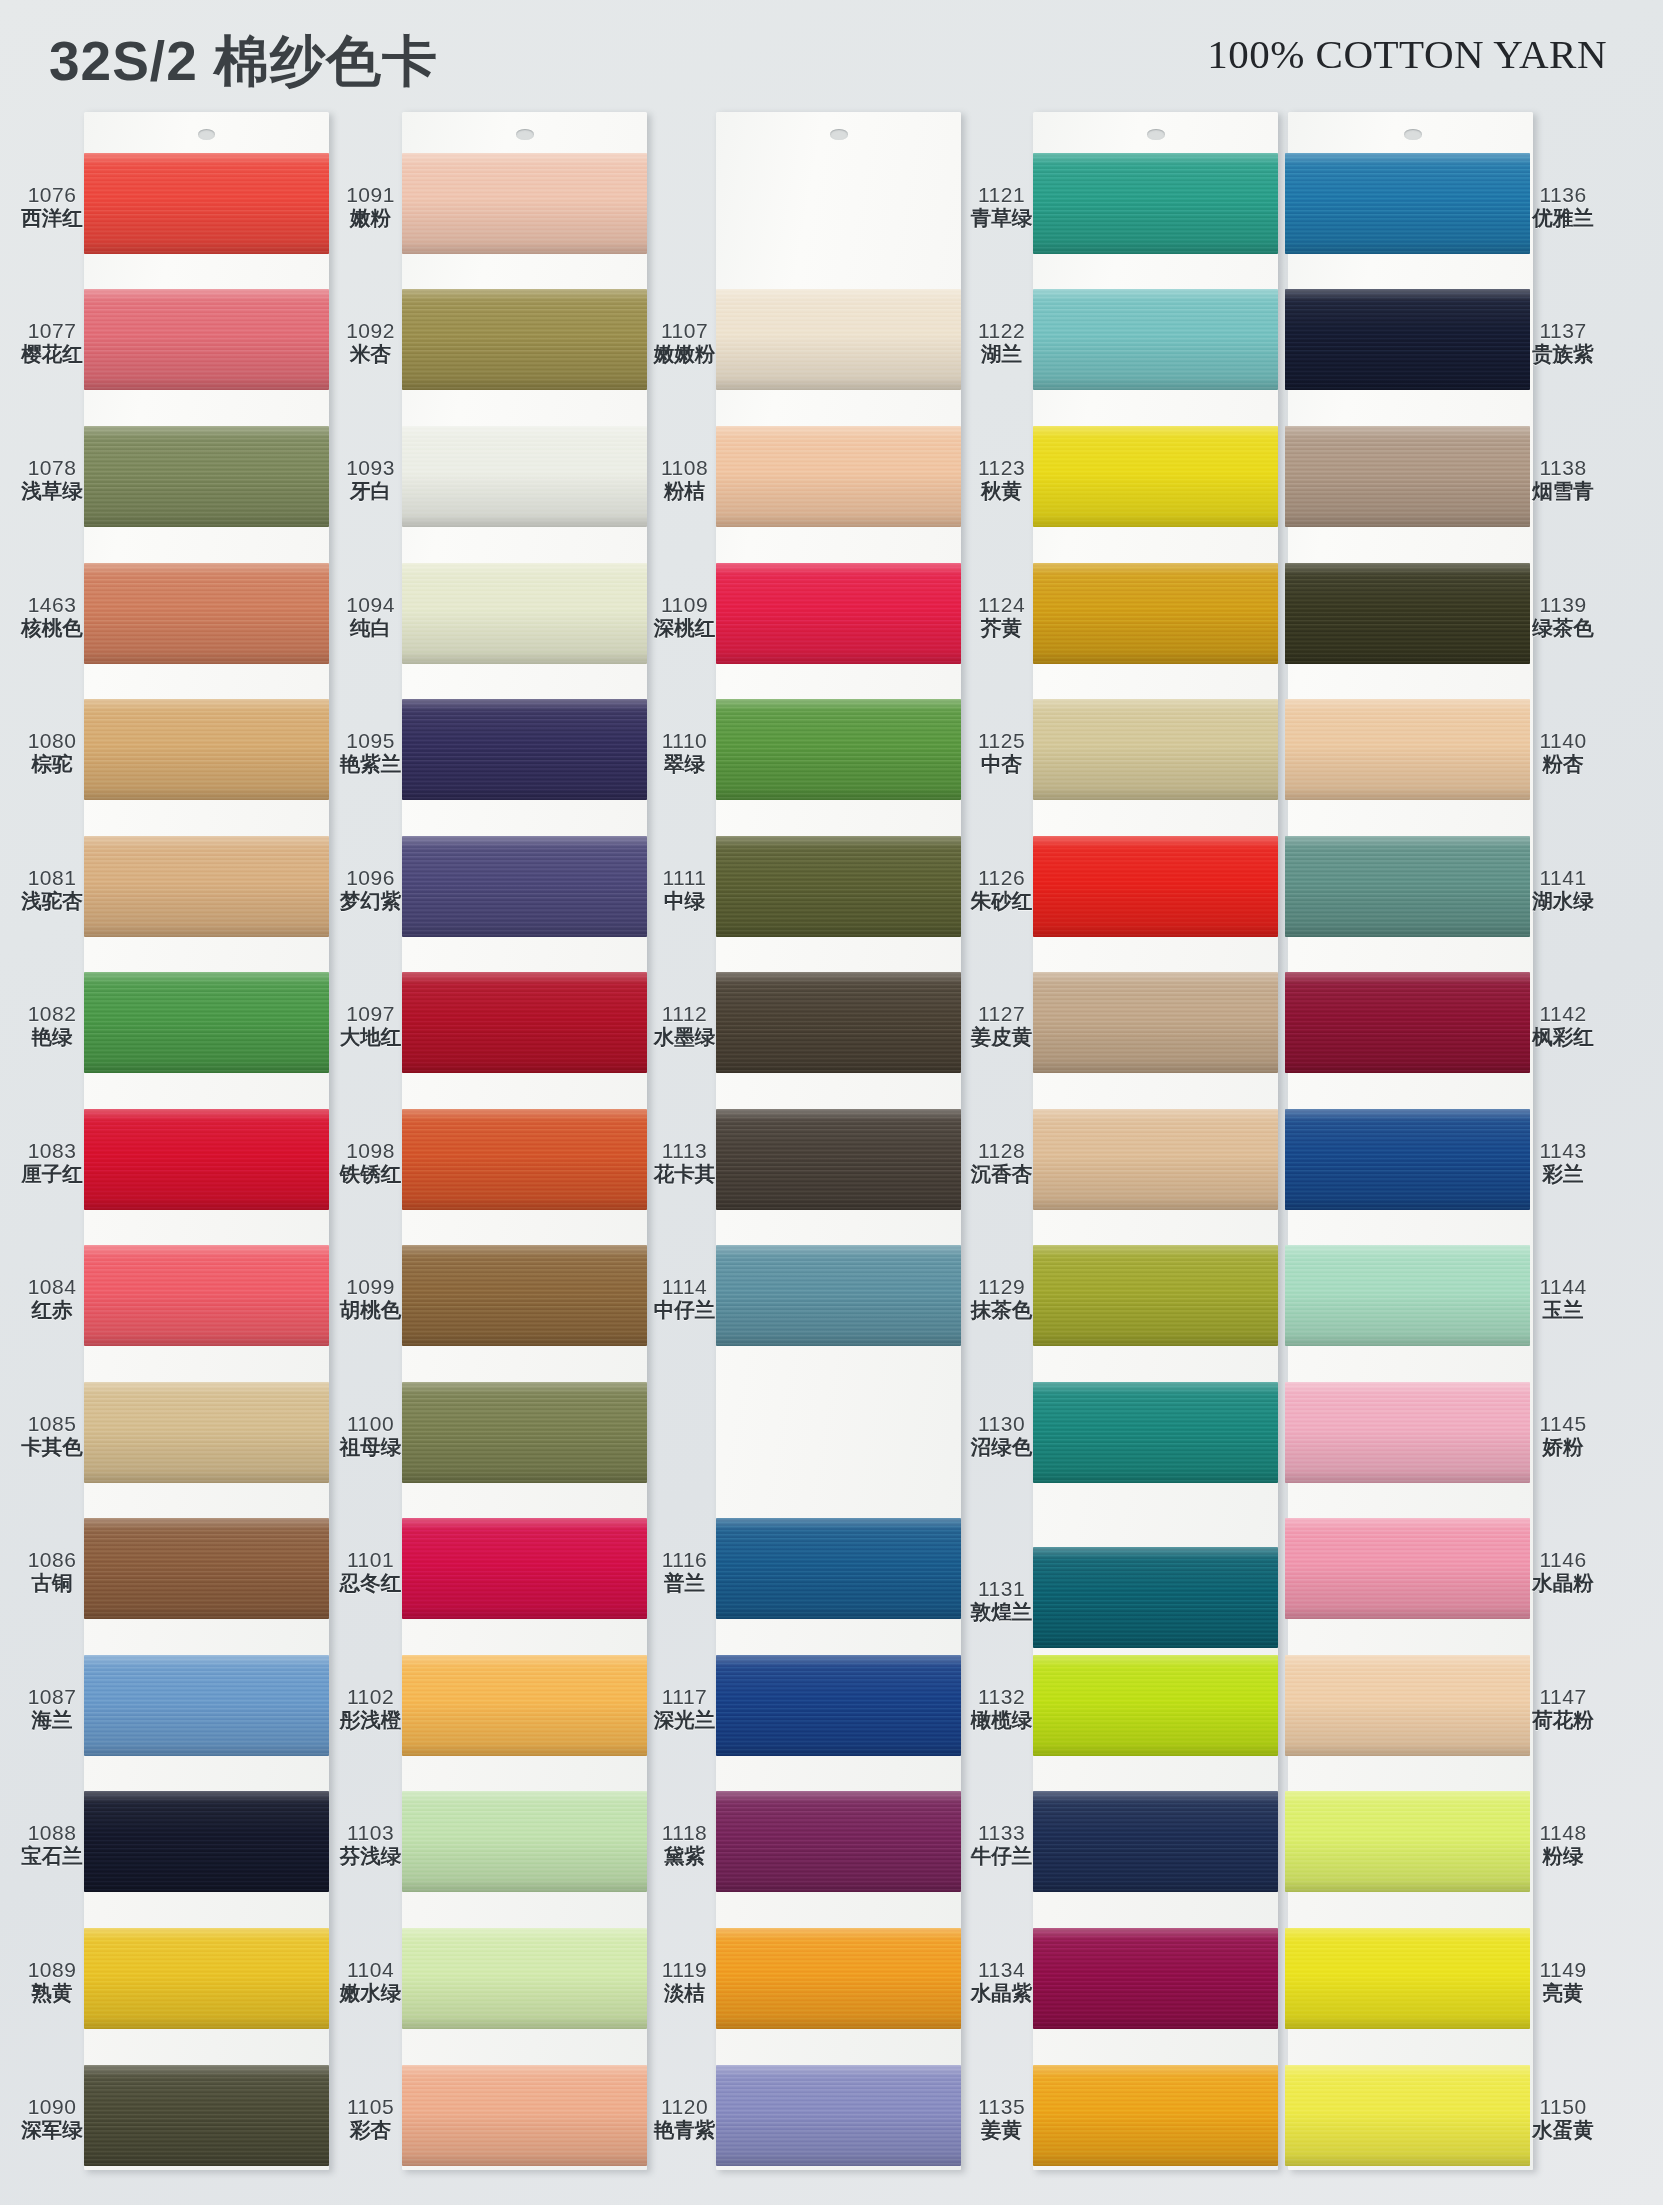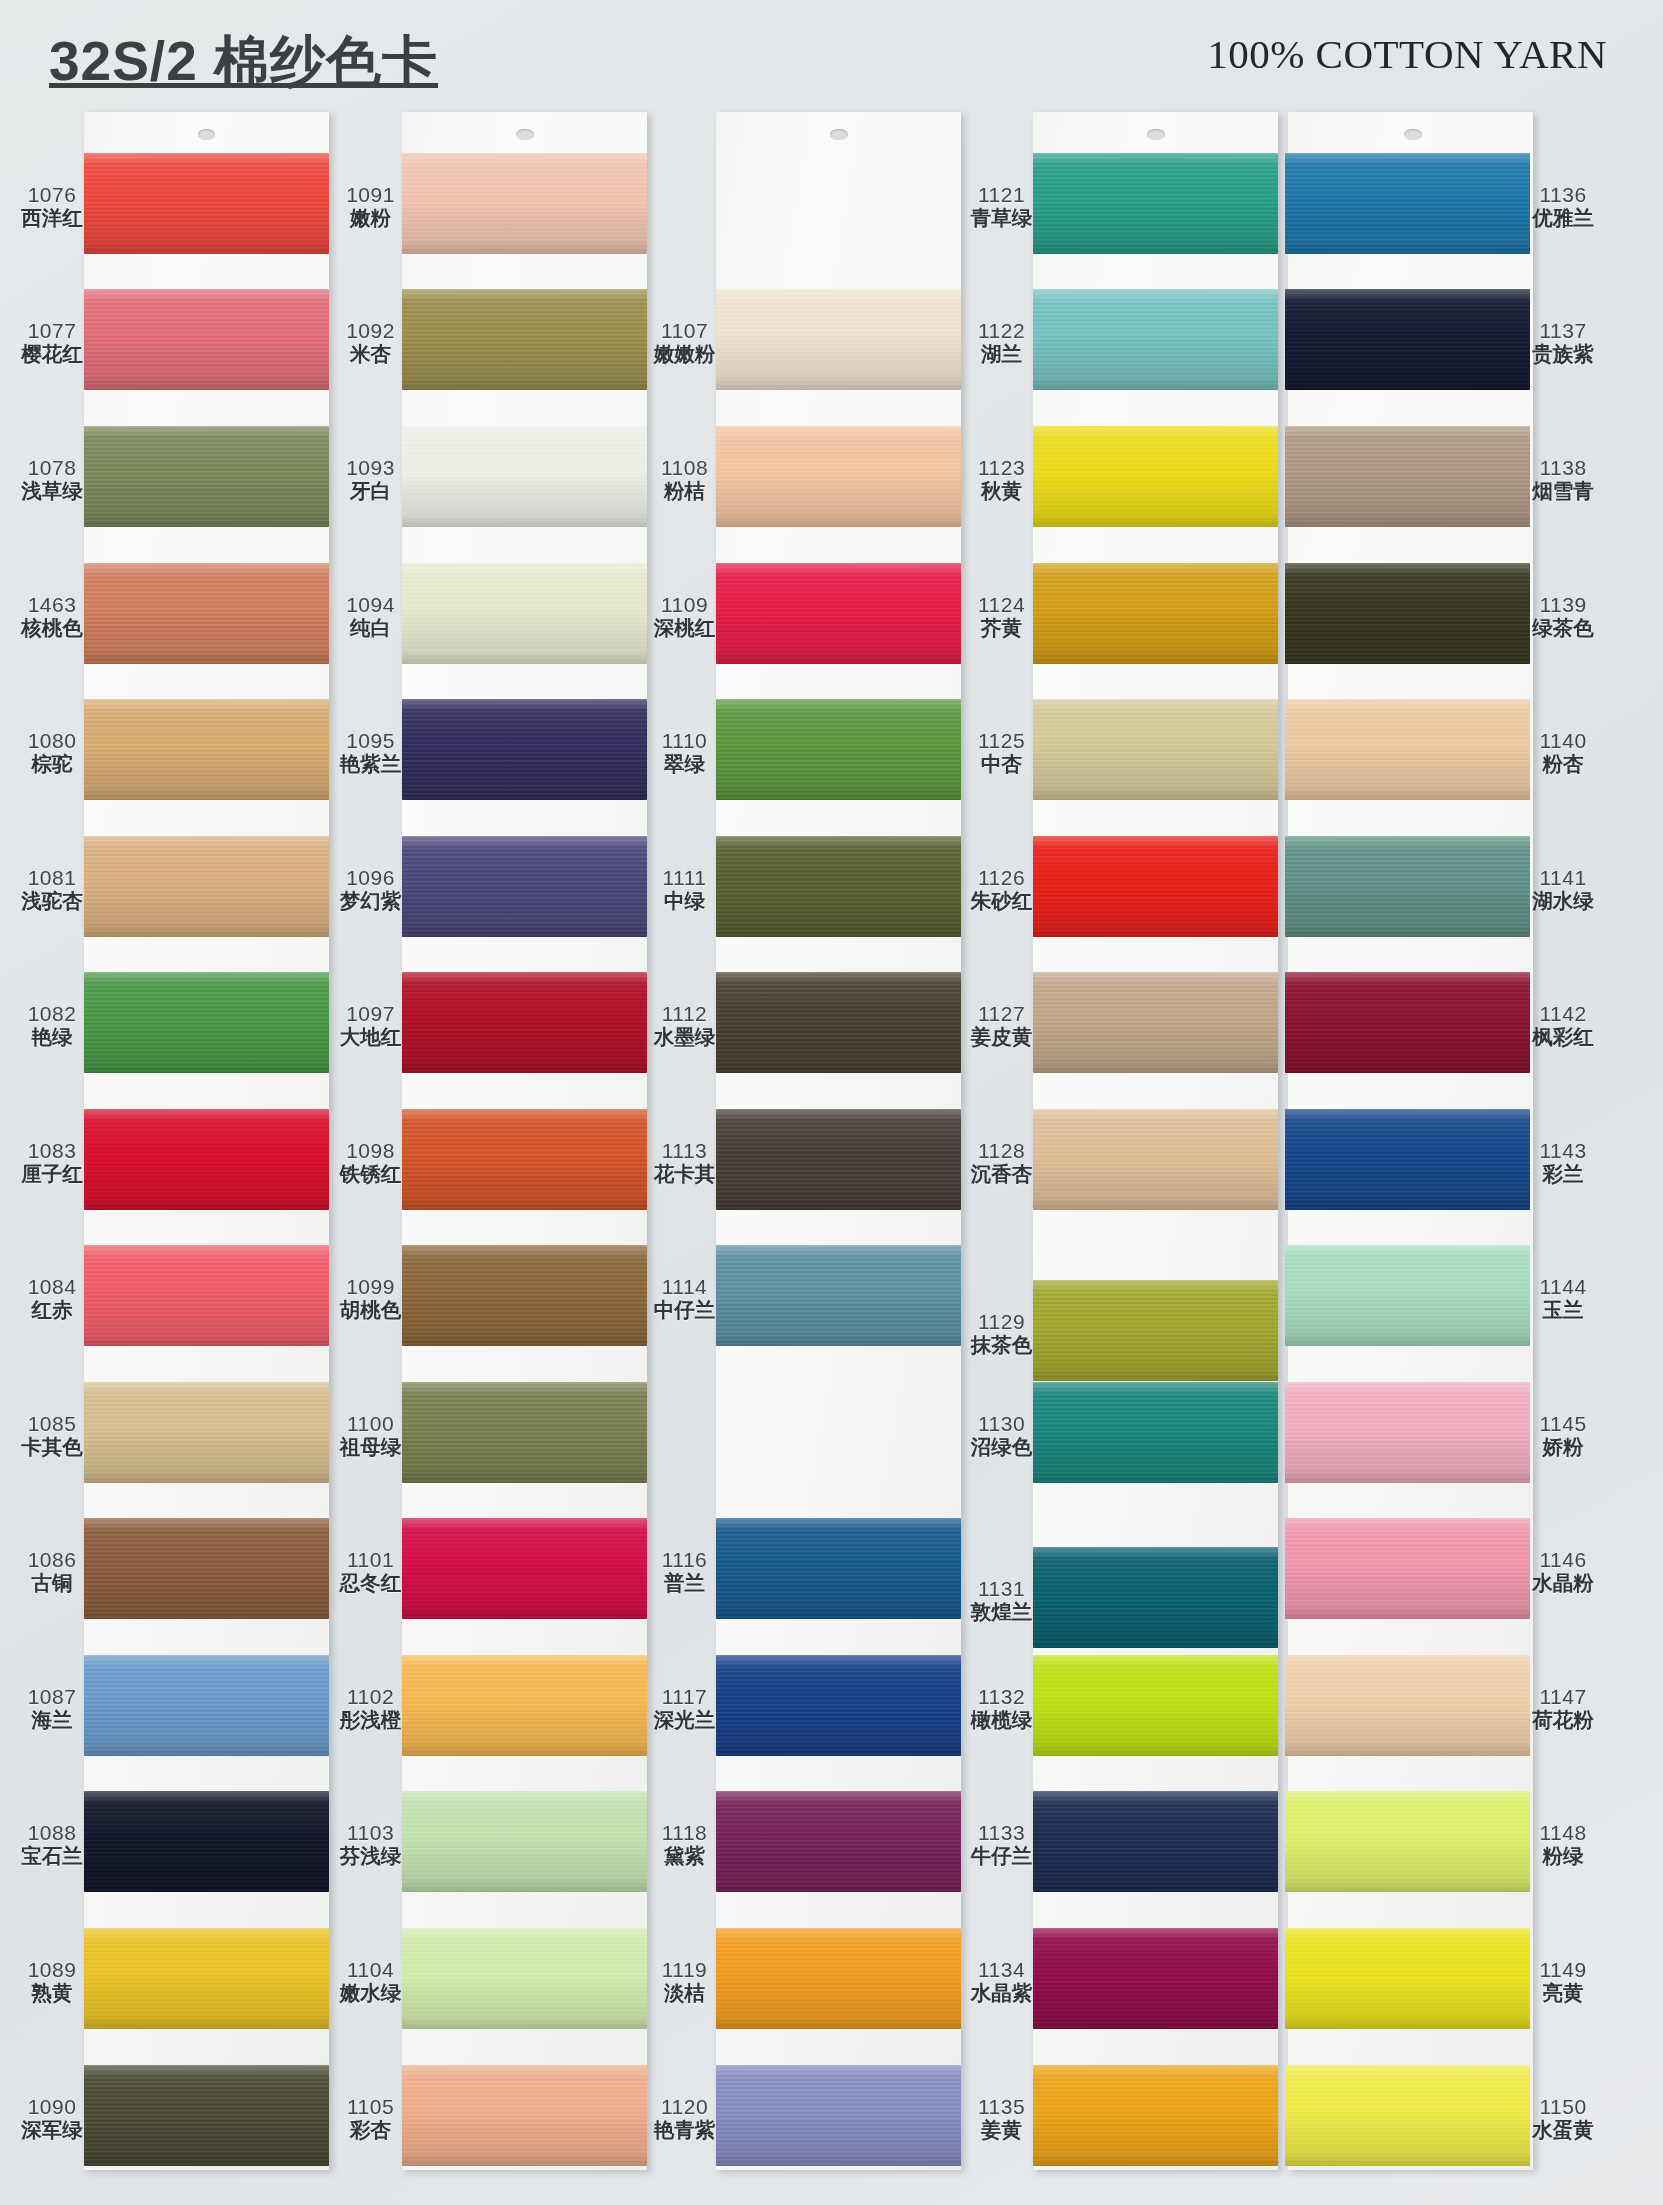--- a/index.html
+++ b/index.html
@@ -24,21 +24,20 @@
   .title-left {
     position: absolute;
     left: 49px;
     top: 25px;
     font-size: 55px;
     font-weight: 700;
     color: #3b4044;
     letter-spacing: 1px;
     white-space: nowrap;
     font-family: "Liberation Sans", "DejaVu Sans", sans-serif;
-    text-decoration: underline;
   }
   .title-right {
     position: absolute;
     right: 56px;
     top: 30px;
     font-size: 41px;
     font-weight: 400;
     color: #23262a;
     font-family: "Liberation Serif", "DejaVu Serif", serif;
     letter-spacing: 0.5px;
@@ -658,21 +657,21 @@
       </div>
       <div class="row" style="top: 991px;">
         <div class="label">
           <span class="code">1128</span>
           <span class="cname">沉香杏</span>
         </div>
         <div class="swatch-wrap">
           <div class="swatch" title="1128 沉香杏" style="background: rgb(223, 191, 154);"></div>
         </div>
       </div>
-      <div class="row" style="top: 1162px;">
+      <div class="row" style="top: 1127px;">
         <div class="label">
           <span class="code">1129</span>
           <span class="cname">抹茶色</span>
         </div>
         <div class="swatch-wrap">
           <div class="swatch" title="1129 抹茶色" style="background: rgb(163, 169, 49);"></div>
         </div>
       </div>
       <div class="row" style="top: 1264px;">
         <div class="label">

